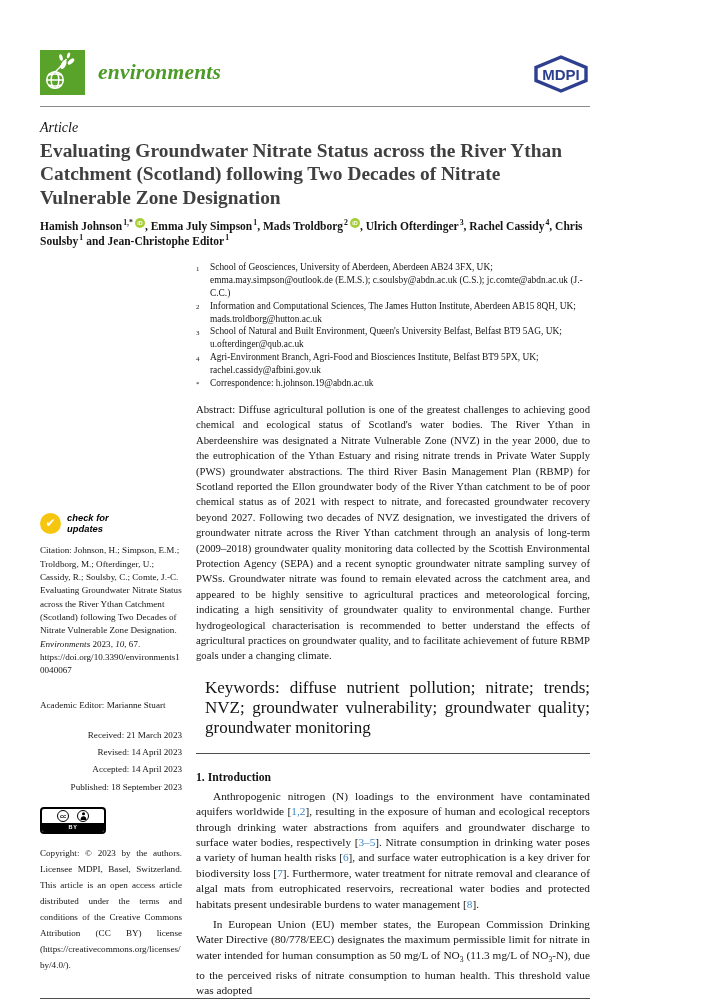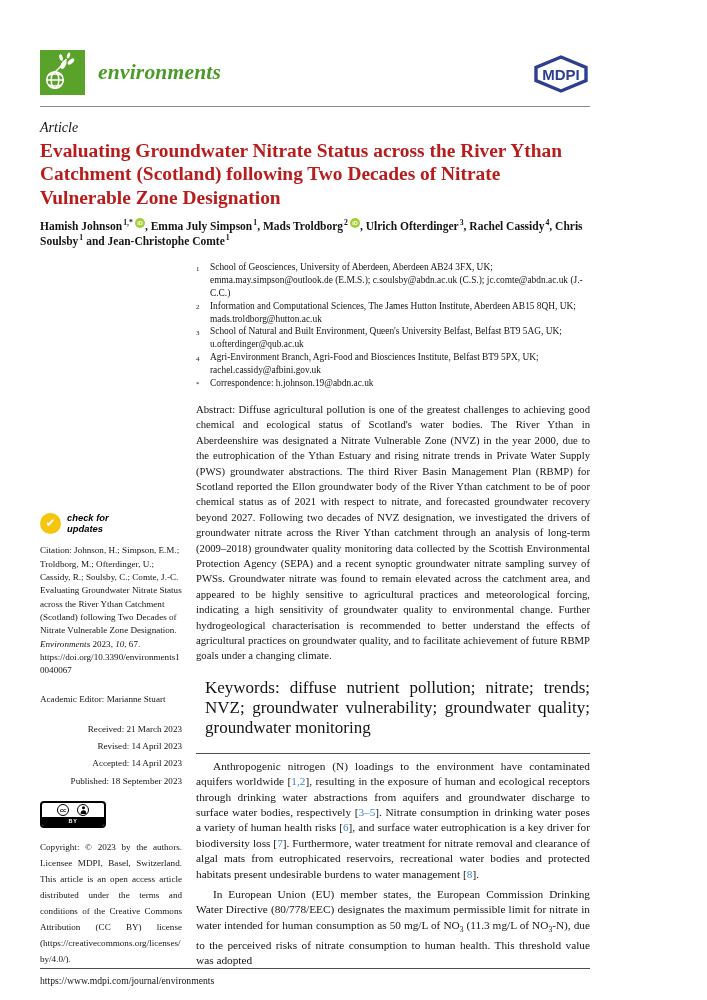--- a/index.html
+++ b/index.html
@@ -10,38 +10,38 @@
     overflow:hidden;position:relative;background:#fff;
   }
   
   .hdr{display:flex;justify-content:space-between;align-items:flex-start;margin-top:50px;}
   .brand{display:flex;align-items:center;}
   .logo-box{width:45px;height:45px;flex:none;}
   .journal-name{margin-left:13px;font-style:italic;font-weight:bold;font-size:21.5px;color:#4c9b26;letter-spacing:.2px;}
   .mdpi-logo{margin-top:4px;}
   .header-rule{border:none;border-top:1.6px solid #8a8a8a;margin:8px 0 0 0;}
   .article-type{font-style:italic;font-size:14px;margin-top:13px;}
-  .title{font-size:19.4px;line-height:23.4px;font-weight:bold;margin:3px 0 0 0;color:#b91c1c;}
+  .title{font-size:19.4px;line-height:23.4px;font-weight:bold;margin:3px 0 0 0;color:#404040;}
   
   .authors{font-weight:bold;font-size:11.5px;line-height:15.2px;margin-top:9px;}
   .authors sup{font-size:7.8px;vertical-align:super;line-height:0;margin-left:1px;}
   .orcid-badge{display:inline-block;width:10px;height:10px;border-radius:50%;background:#a6ce39;color:#fff;
     font-family:"Liberation Sans",sans-serif;font-size:5.5px;font-weight:bold;text-align:center;line-height:10px;
     vertical-align:super;margin-left:2px;cursor:pointer;}
   
   .content{position:relative;margin-top:12px;}
   .main-col{margin-left:156px;}
   .sidebar{position:absolute;left:0;top:252px;width:142px;font-size:9.1px;}
   
   .check-updates{display:flex;align-items:center;cursor:pointer;}
   .check-circle{width:21px;height:21px;border-radius:50%;background:#f6c50e;color:#fff;font-size:12px;
     text-align:center;line-height:21px;flex:none;}
   .check-text{margin-left:6px;font-family:"Liberation Sans",sans-serif;font-weight:bold;font-size:9.4px;line-height:10.5px;color:#000;font-style:italic;}
   .side-par{margin:10px 0 0 0;line-height:13.3px;overflow-wrap:anywhere;}
-  .side-editor{margin-top:16px;line-height:13.3px;}
+  .side-editor{margin-top:22px;line-height:13.3px;}
   .side-dates{margin-top:14px;line-height:17.3px;text-align:right;}
   .cc-badge{margin-top:11px;width:62px;border:2px solid #000;border-radius:4px;background:#fff;overflow:hidden;}
   .cc-row{height:14px;display:flex;align-items:center;justify-content:center;gap:8px;}
   .cc-circle{width:10px;height:10px;border:1.3px solid #000;border-radius:50%;display:flex;align-items:center;
     justify-content:center;font-weight:bold;font-size:5.6px;font-family:"Liberation Sans",sans-serif;color:#000;}
   .cc-bar{background:#000;color:#fff;font-family:"Liberation Sans",sans-serif;font-size:5.5px;text-align:center;
     padding:1.5px 0;letter-spacing:.6px;font-weight:bold;}
   .side-copyright{margin:11px 0 0 0;line-height:16px;text-align:justify;overflow-wrap:anywhere;}
   .it{font-style:italic;} .bd{font-weight:normal;}
   
@@ -100,21 +100,21 @@
   <div class="article-type">Article</div>
   <h1 class="title">Evaluating Groundwater Nitrate Status across the River Ythan Catchment (Scotland) following Two Decades of Nitrate Vulnerable Zone Designation</h1>
 
   <div class="authors">
     <span><span>Hamish Johnson</span><sup>1,*</sup><span class="orcid-badge">iD</span><span>, </span></span>
     <span><span>Emma July Simpson</span><sup>1</sup><span>, </span></span>
     <span><span>Mads Troldborg</span><sup>2</sup><span class="orcid-badge">iD</span><span>, </span></span>
     <span><span>Ulrich Ofterdinger</span><sup>3</sup><span>, </span></span>
     <span><span>Rachel Cassidy</span><sup>4</sup><span>, </span></span>
     <span><span>Chris Soulsby</span><sup>1</sup><span> and </span></span>
-    <span><span>Jean-Christophe Comte</span><sup>1</sup></span>
+    <span><span>Jean-Christophe Editor</span><sup>1</sup></span>
   </div>
 
   <div class="content">
 
     <aside class="sidebar">
       <div class="check-updates">
         <div class="check-circle">✔</div>
         <div class="check-text">
           <div>check for</div>
           <div>updates</div>
@@ -172,20 +172,21 @@
             <span class="aff-text">Correspondence: h.johnson.19@abdn.ac.uk</span>
           </div>
       </div>
 
       <p class="abstract"><span class="bd">Abstract:</span> <span>Diffuse agricultural pollution is one of the greatest challenges to achieving good chemical and ecological status of Scotland's water bodies. The River Ythan in Aberdeenshire was designated a Nitrate Vulnerable Zone (NVZ) in the year 2000, due to the eutrophication of the Ythan Estuary and rising nitrate trends in Private Water Supply (PWS) groundwater abstractions. The third River Basin Management Plan (RBMP) for Scotland reported the Ellon groundwater body of the River Ythan catchment to be of poor chemical status as of 2021 with respect to nitrate, and forecasted groundwater recovery beyond 2027. Following two decades of NVZ designation, we investigated the drivers of groundwater nitrate across the River Ythan catchment through an analysis of long-term (2009–2018) groundwater quality monitoring data collected by the Scottish Environmental Protection Agency (SEPA) and a recent synoptic groundwater nitrate sampling survey of PWSs. Groundwater nitrate was found to remain elevated across the catchment area, and appeared to be highly sensitive to agricultural practices and meteorological forcing, indicating a high sensitivity of groundwater quality to environmental change. Further hydrogeological characterisation is recommended to better understand the effects of agricultural practices on groundwater quality, and to facilitate achievement of future RBMP goals under a changing climate.</span></p>
 
       <p class="keywords"><span class="bd">Keywords:</span> <span>diffuse nutrient pollution; nitrate; trends; NVZ; groundwater vulnerability; groundwater quality; groundwater monitoring</span></p>
 
       <hr class="kw-rule">
 
+      <h2 class="section-heading">1. Introduction</h2>
 
       <p class="body-para"><span>Anthropogenic nitrogen (N) loadings to the environment have contaminated aquifers worldwide [</span><span class="ref">1,2</span><span>], resulting in the exposure of human and ecological receptors through drinking water abstractions from aquifers and groundwater discharge to surface water bodies, respectively [</span><span class="ref">3–5</span><span>]. Nitrate consumption in drinking water poses a variety of human health risks [</span><span class="ref">6</span><span>], and surface water eutrophication is a key driver for biodiversity loss [</span><span class="ref">7</span><span>]. Furthermore, water treatment for nitrate removal and clearance of algal mats from eutrophicated reservoirs, recreational water bodies and protected habitats present undesirable burdens to water management [</span><span class="ref">8</span><span>].</span></p>
 
       <p class="body-para"><span>In European Union (EU) member states, the European Commission Drinking Water Directive (80/778/EEC) designates the maximum permissible limit for nitrate in water intended for human consumption as 50 mg/L of NO</span><sub>3</sub><span> (11.3 mg/L of NO</span><sub>3</sub><span>-N), due to the perceived risks of nitrate consumption to human health. This threshold value was adopted</span></p>
 
     </div>
   </div>
 
   <div class="footer">
     <hr class="footer-rule">

